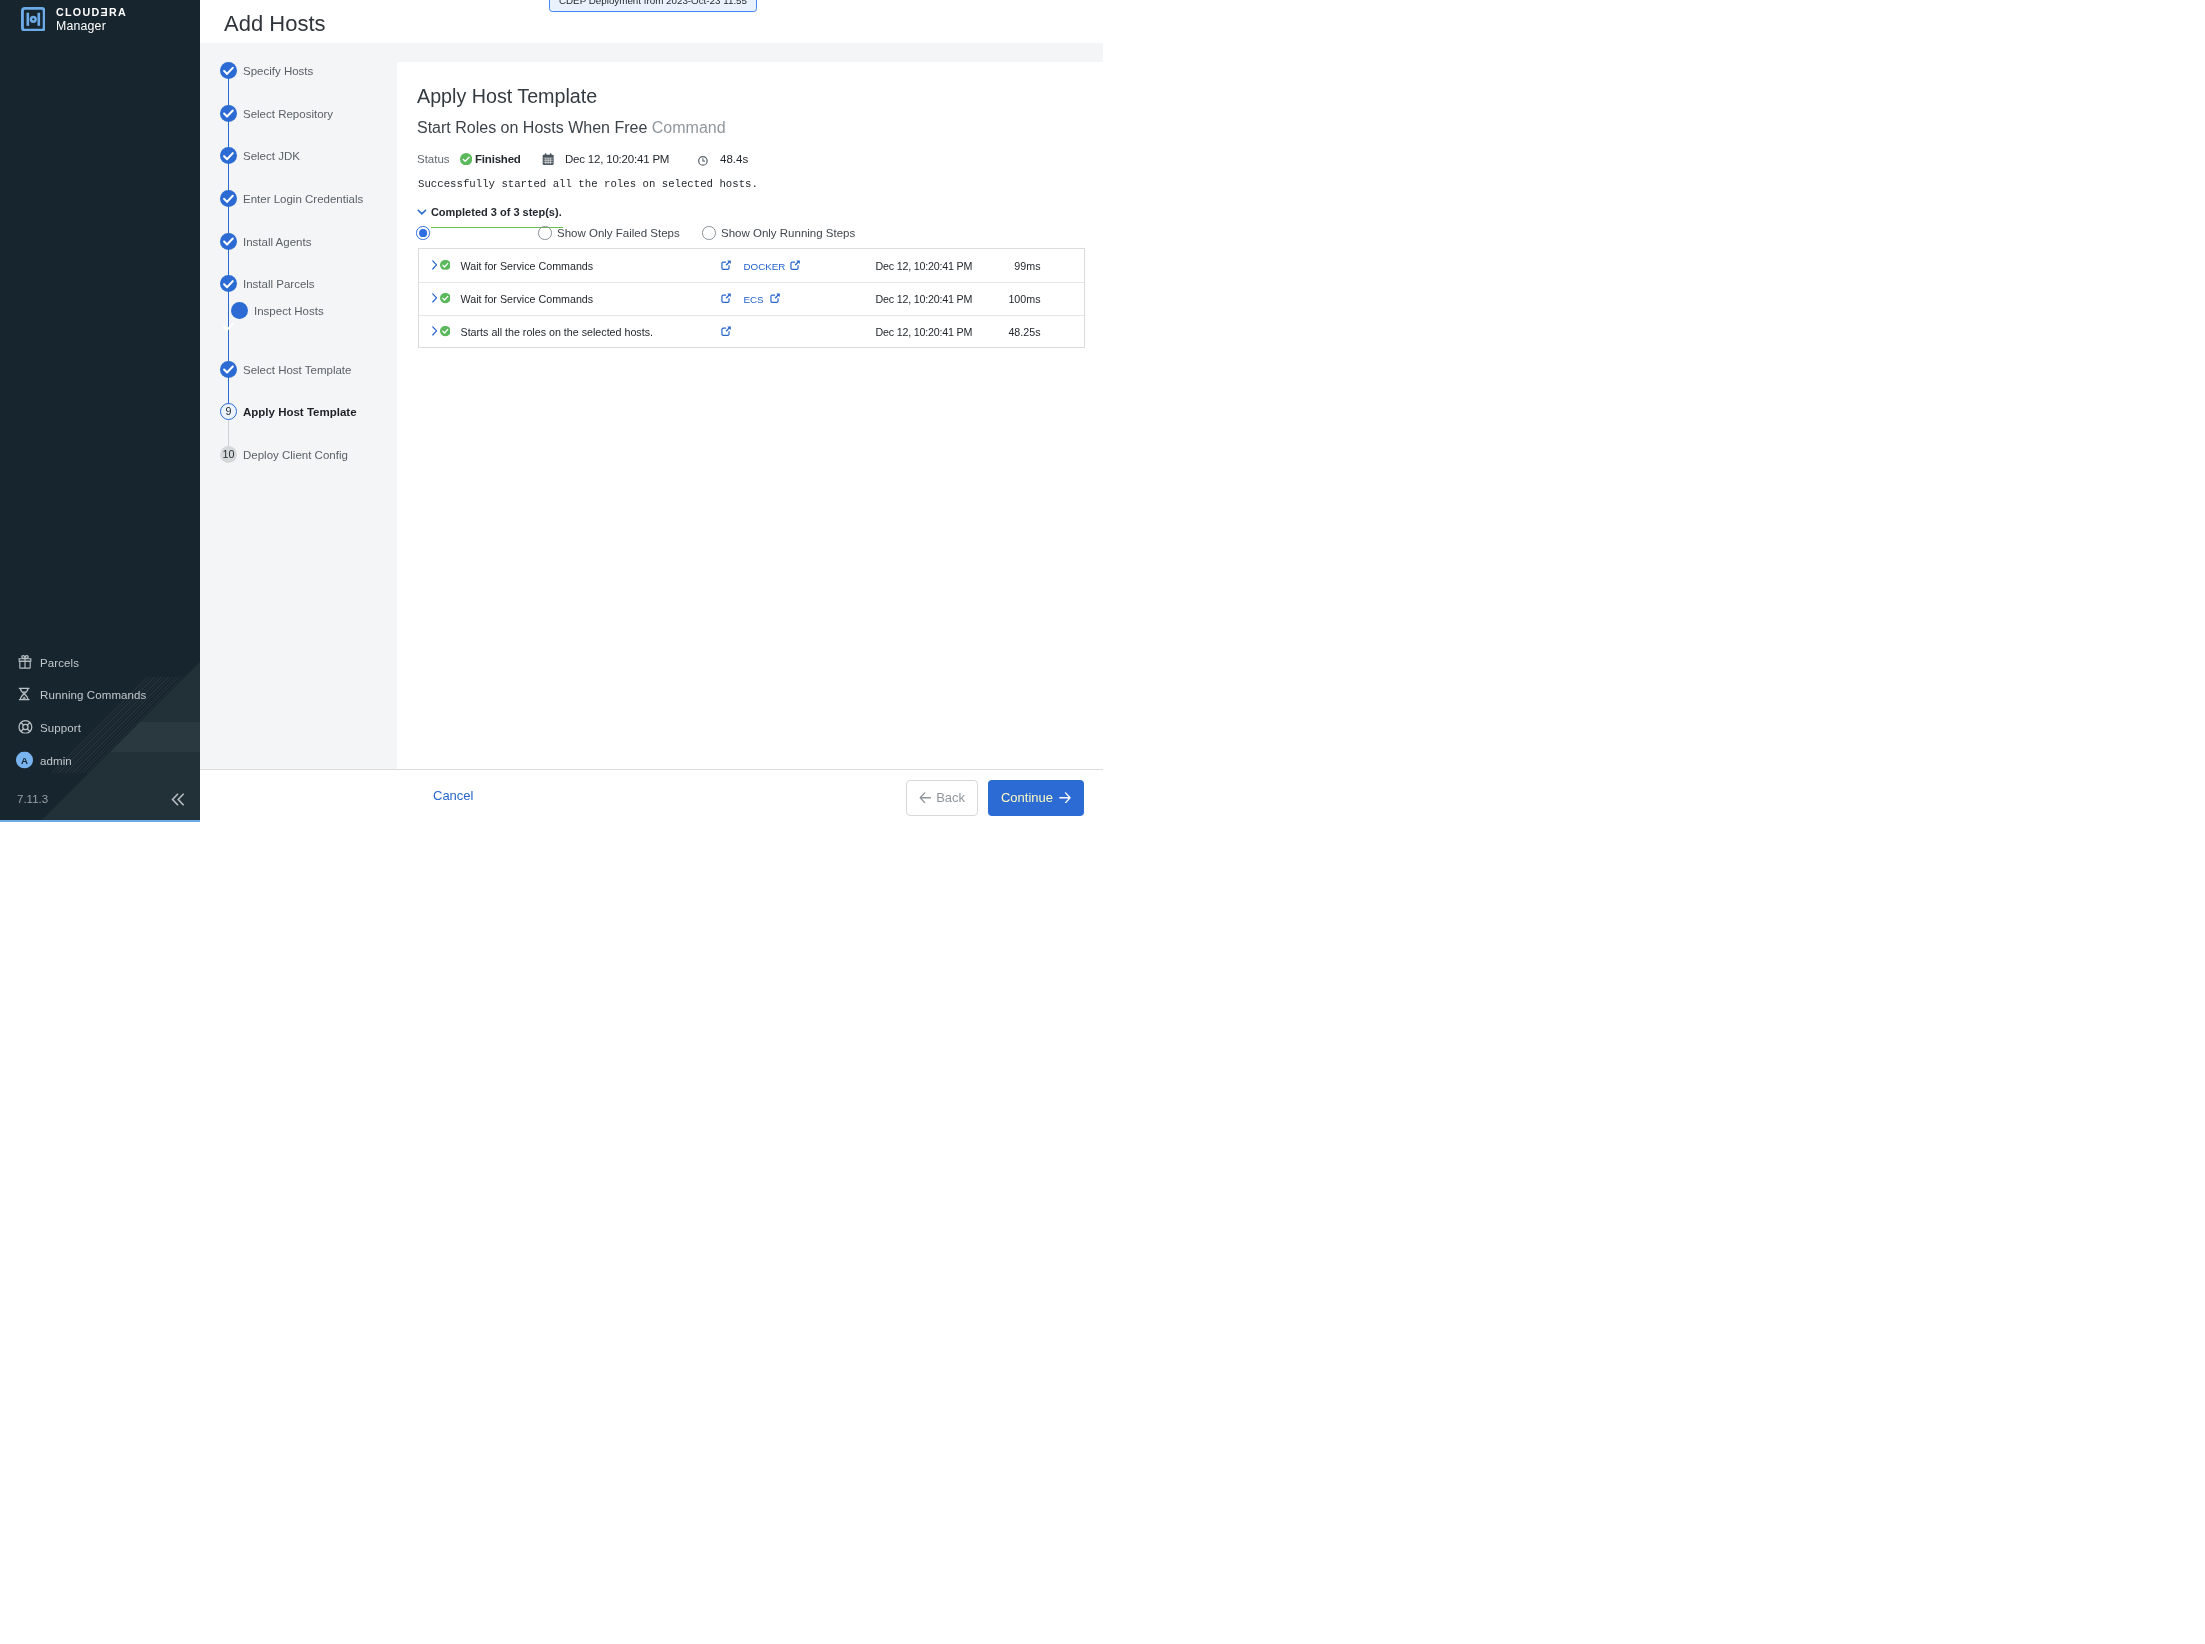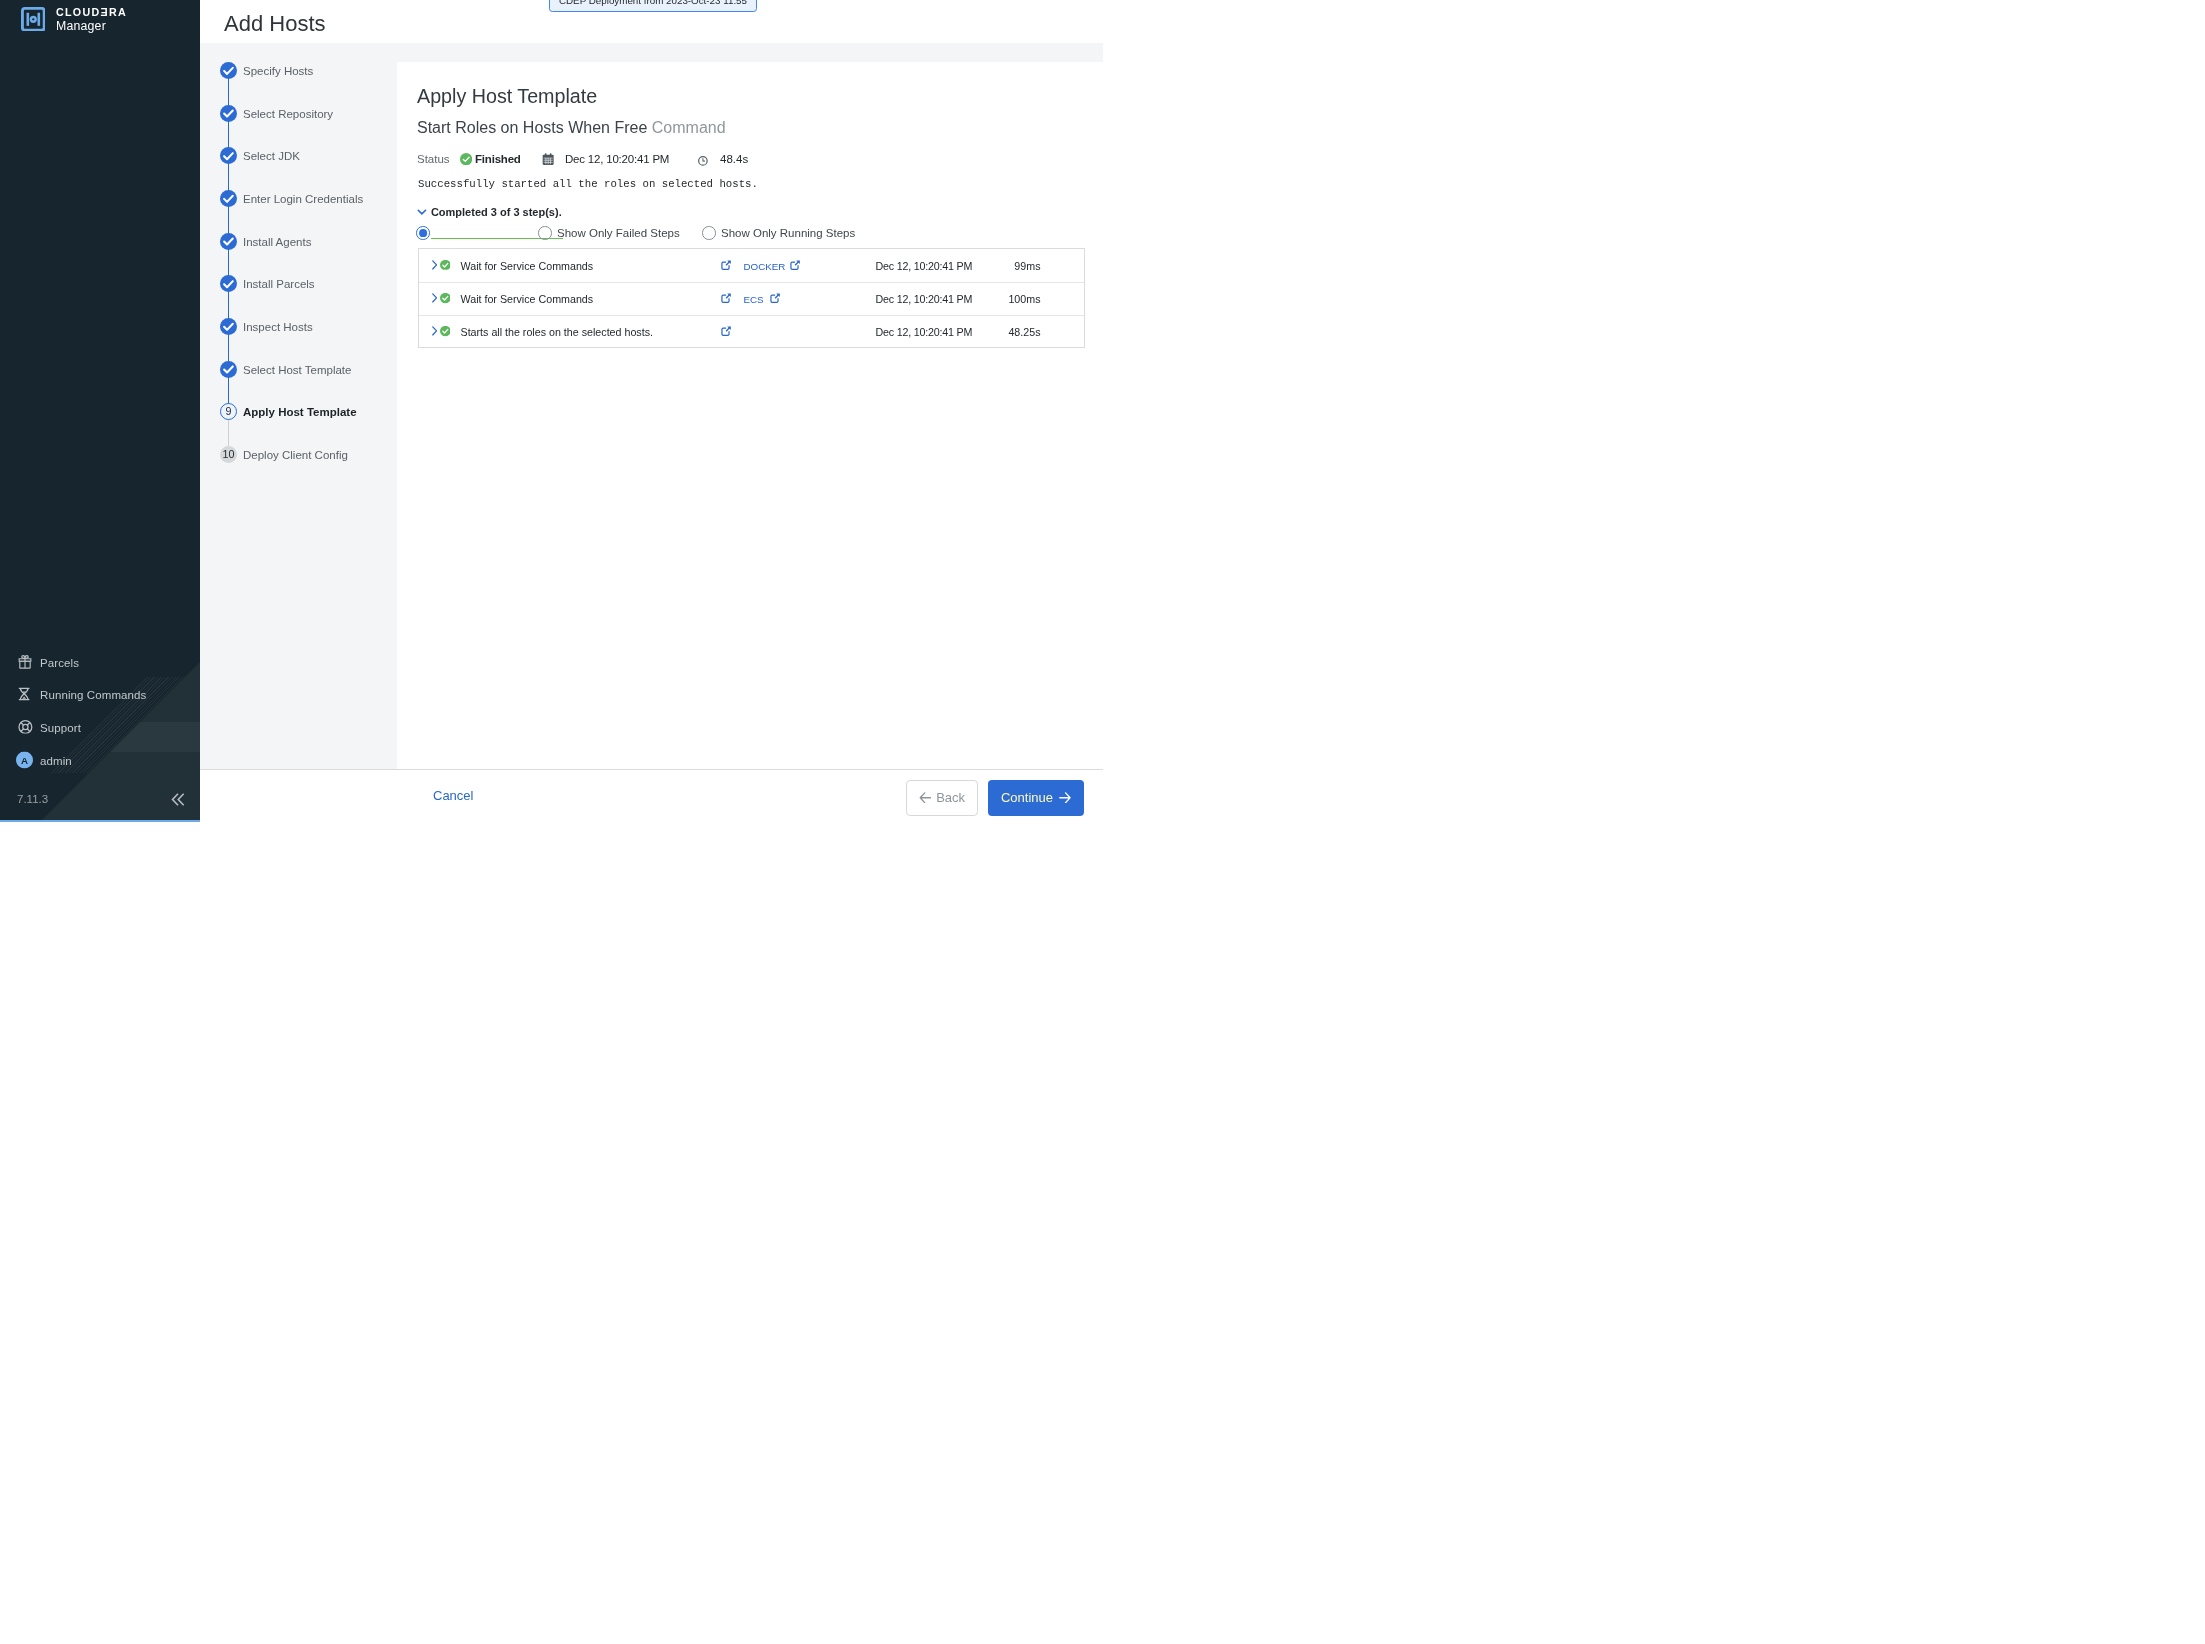--- a/index.html
+++ b/index.html
@@ -173,21 +173,21 @@
       <span class="lbl">Enter Login Credentials</span>
     </div>
   <div class="step done" style="top:233px;">
       <span class="circ"></span>
       <span class="lbl">Install Agents</span>
     </div>
   <div class="step done" style="top:275px;">
       <span class="circ"></span>
       <span class="lbl">Install Parcels</span>
     </div>
-  <div class="step done" style="top:318px;">
+  <div class="step done" style="top:302px;margin-left:11px;">
       <span class="circ"></span>
       <span class="lbl">Inspect Hosts</span>
     </div>
   <div class="step done" style="top:361px;">
       <span class="circ"></span>
       <span class="lbl">Select Host Template</span>
     </div>
   <div class="step current" style="top:403px;">
       <span class="circ">9</span>
       <span class="lbl">Apply Host Template</span>
@@ -246,21 +246,21 @@
       </svg>
     </span>
     <span style="position:absolute;left:303px;top:0.8px;">48.4s</span>
   </div>
 
   <div class="mono">Successfully started all the roles on selected hosts.</div>
 
   <div class="completed">
     <svg width="9.8" height="6.6" viewBox="0 0 12 8" fill="none" style="margin-right:4.1px;">
       <path d="M1.5 1.5L6 6l4.5-4.5" stroke="#2b6bd3" stroke-width="2" stroke-linecap="round"></path>
-    </svg><span style="border-bottom:1.6px solid #67bf4d; padding-bottom:20px; padding-right:1.6px;text-align:center;">Completed 3 of 3 step(s).</span>
+    </svg><span style="border-bottom:1.6px solid #67bf4d; padding-bottom:9px; padding-right:1.6px;text-align:center;">Completed 3 of 3 step(s).</span>
   </div>
 
   <div class="radios">
     <span class="radio sel" style="position:absolute;left:0.4px;top:0.4px;"></span>
       <span style="position:absolute;left:20.5px;top:0.8px;margin-top:40px;">Show All Steps</span>
     <span class="radio un" style="position:absolute;left:122px;top:0.4px;"></span>
       <span style="position:absolute;left:141px;top:0.8px;">Show Only Failed Steps</span>
     <span class="radio un" style="position:absolute;left:286px;top:0.4px;"></span>
       <span style="position:absolute;left:305px;top:0.8px;">Show Only Running Steps</span>
   </div>

